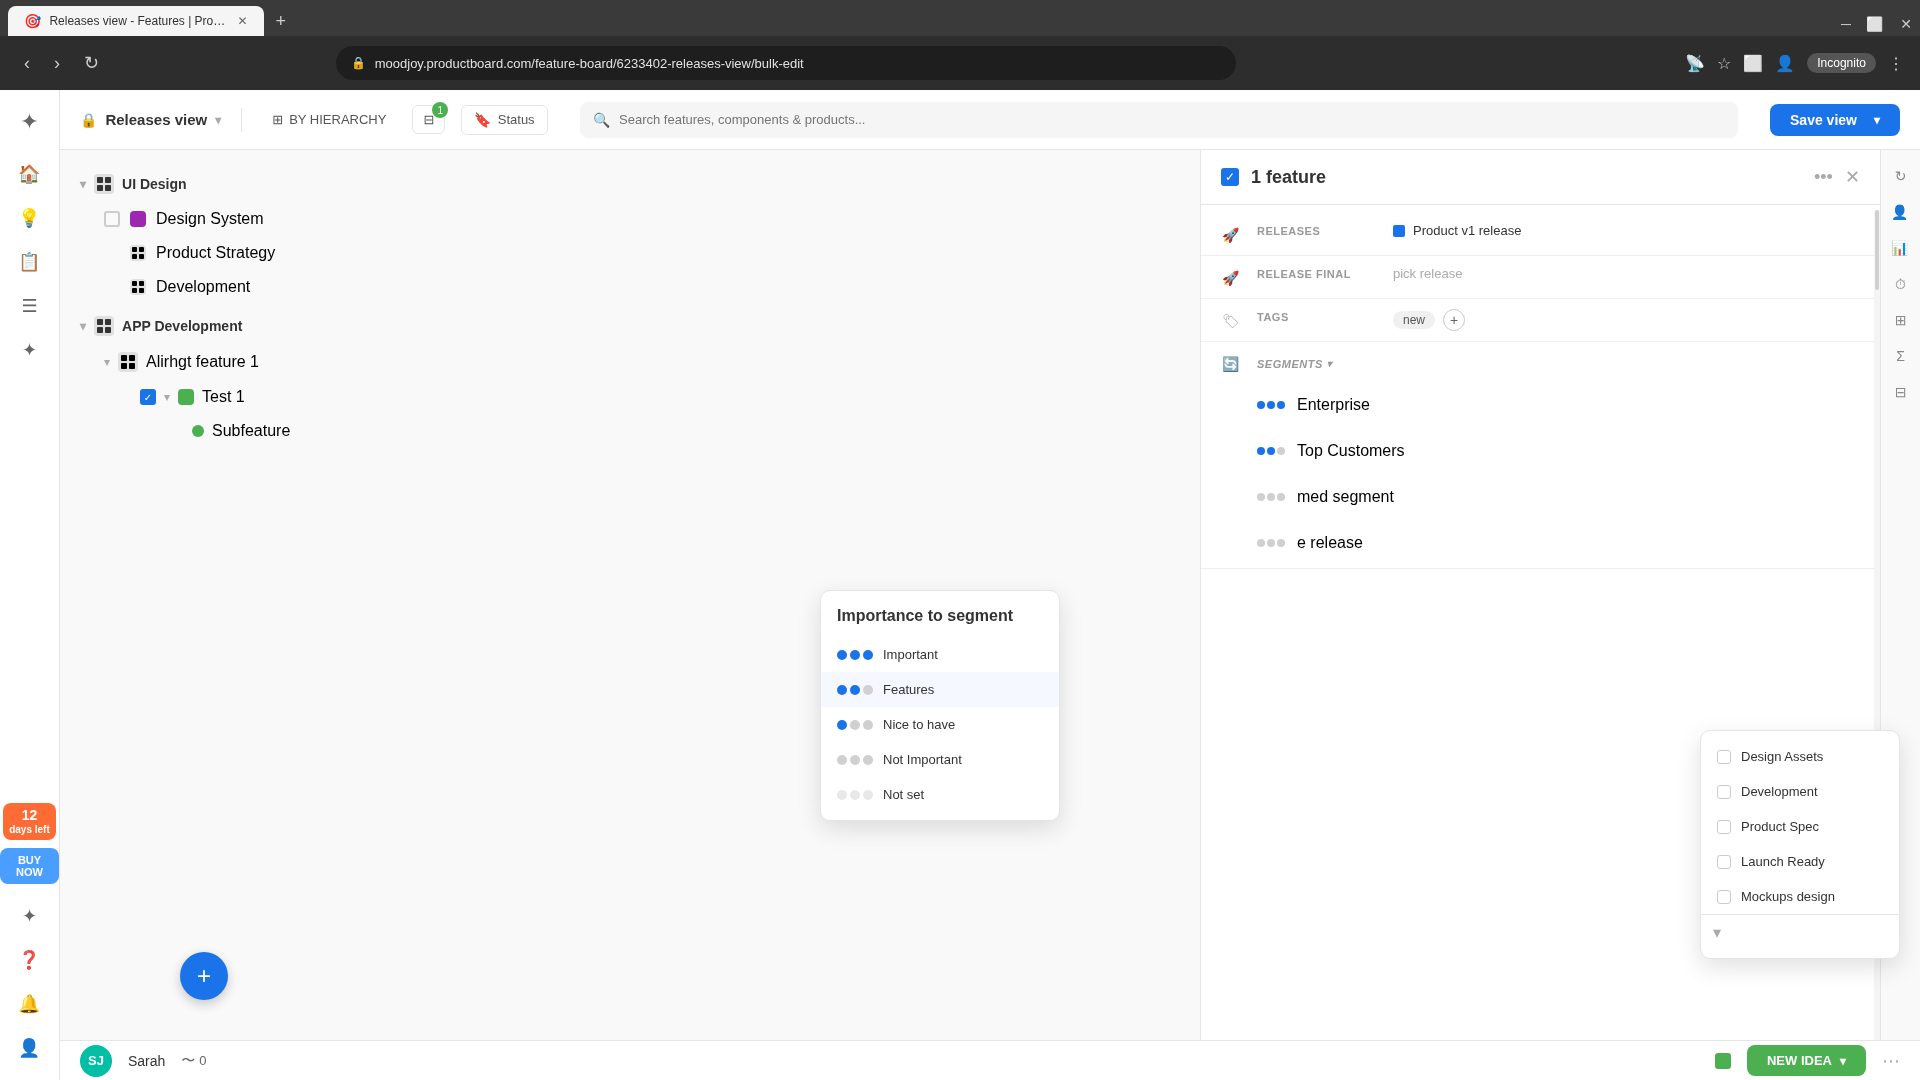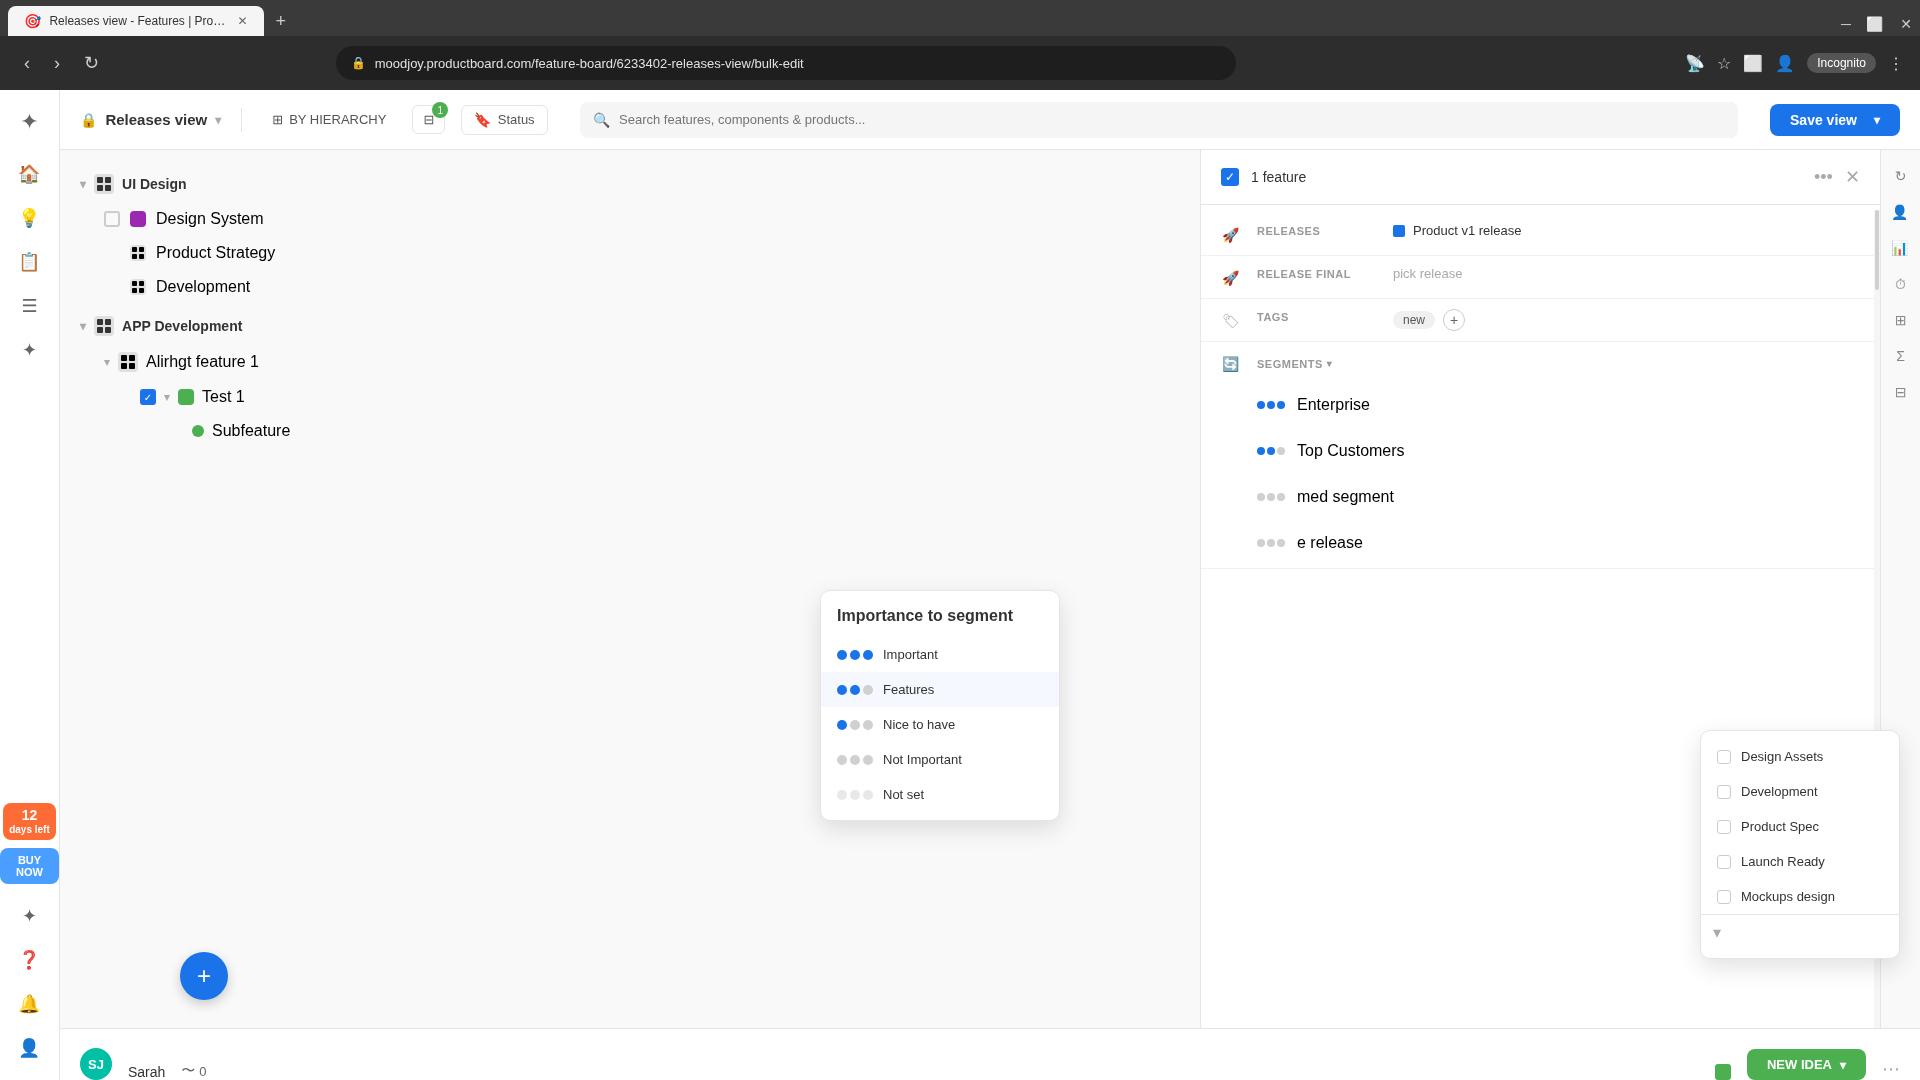--- a/index.html
+++ b/index.html
@@ -60,21 +60,21 @@
     .feature-item { display: flex; align-items: center; gap: 10px; padding: 8px 20px 8px 44px; }
     .feature-checkbox { width: 16px; height: 16px; border: 2px solid #ccc; border-radius: 3px; cursor: pointer; }
     .feature-checkbox.checked { background: #1a73e8; border-color: #1a73e8; }
     .feature-color-dot { width: 16px; height: 16px; border-radius: 4px; flex-shrink: 0; }
     .sub-feature-dot { width: 12px; height: 12px; border-radius: 50%; flex-shrink: 0; }
 
     
     .right-panel { width: 680px; background: #fff; border-left: 1px solid #e5e5e5; display: flex; flex-direction: column; }
     .panel-header { display: flex; align-items: center; gap: 12px; padding: 16px 20px; border-bottom: 1px solid #e5e5e5; }
     .panel-checkbox { width: 18px; height: 18px; border: 2px solid #1a73e8; border-radius: 3px; background: #1a73e8; display: flex; align-items: center; justify-content: center; color: white; font-size: 12px; }
-    .panel-title { font-size: 14px; font-weight: 400; color: #333; flex: 1; }
+    .panel-title { font-size: 18px; font-weight: 700; color: #333; flex: 1; }
     .panel-more-btn { color: #aaa; cursor: pointer; font-size: 18px; }
     .panel-close-btn { color: #aaa; cursor: pointer; font-size: 18px; }
 
     .panel-body { flex: 1; overflow-y: auto; padding: 8px 0; }
     .panel-field { display: flex; align-items: flex-start; padding: 10px 20px; gap: 16px; border-bottom: 1px solid #f0f0f0; }
     .field-icon { width: 20px; height: 20px; display: flex; align-items: center; justify-content: center; color: #aaa; font-size: 14px; flex-shrink: 0; margin-top: 2px; }
     .field-label { font-size: 11px; font-weight: 700; color: #999; text-transform: uppercase; letter-spacing: 0.5px; width: 120px; flex-shrink: 0; padding-top: 2px; }
     .field-value { font-size: 13px; color: #333; flex: 1; display: flex; align-items: center; gap: 8px; flex-wrap: wrap; }
     .release-badge { background: #1a73e8; width: 12px; height: 12px; border-radius: 2px; flex-shrink: 0; }
     .tag-badge { background: #f0f0f0; border-radius: 12px; padding: 2px 10px; font-size: 12px; color: #555; }
@@ -95,21 +95,21 @@
     .imp-active { background: #1a73e8; }
     .imp-inactive { background: #d0d0d0; }
 
     
     .value-dropdown { position: absolute; right: 20px; top: 580px; background: #fff; border: 1px solid #e5e5e5; border-radius: 10px; box-shadow: 0 8px 24px rgba(0,0,0,0.12); width: 200px; z-index: 999; padding: 8px 0; }
     .value-option { display: flex; align-items: center; gap: 10px; padding: 10px 16px; cursor: pointer; font-size: 13px; color: #333; }
     .value-checkbox-empty { width: 14px; height: 14px; border: 1px solid #ccc; border-radius: 3px; flex-shrink: 0; }
     .value-dropdown-footer { border-top: 1px solid #e5e5e5; display: flex; align-items: center; justify-content: space-between; padding: 8px 12px; }
 
     
-    .bottom-bar { background: #fff; border-top: 1px solid #e5e5e5; height: 52px; display: flex; align-items: flex-end; padding: 0 20px; gap: 16px; }
+    .bottom-bar { background: #fff; border-top: 1px solid #e5e5e5; height: 40px; display: flex; align-items: center; padding: 0 20px; gap: 16px; }
     .avatar { width: 32px; height: 32px; border-radius: 50%; background: #00bfa5; display: flex; align-items: center; justify-content: center; color: white; font-size: 13px; font-weight: 700; }
     .user-name { font-size: 14px; color: #333; font-weight: 500; }
     .notification-icon { display: flex; align-items: center; gap: 4px; color: #666; font-size: 14px; }
     .notif-count { font-size: 13px; color: #666; }
     .bottom-spacer { flex: 1; }
     .new-idea-btn { background: #4caf50; color: white; border: none; border-radius: 8px; padding: 8px 20px; font-size: 13px; font-weight: 700; cursor: pointer; display: flex; align-items: center; gap: 8px; }
     .new-idea-chevron { font-size: 12px; }
     .bottom-more-btn { color: #aaa; cursor: pointer; font-size: 18px; }
 
     
@@ -359,21 +359,21 @@
             <div class="field-label">TAGS</div>
             <div class="field-value">
               <span class="tag-badge">new</span>
               <div class="tag-add-btn">+</div>
             </div>
           </div>
 
           <div class="panel-field" style="flex-direction:column; align-items:flex-start;">
             <div style="display:flex;align-items:center;gap:16px;width:100%;">
               <div class="field-icon">🔄</div>
-              <div class="field-label" style="display:flex;align-items:flex-start;gap:4px;">
+              <div class="field-label" style="display:flex;align-items:flex-start;gap:4px;font-style:italic;">
                 <span>SEGMENTS</span>
                 <span style="font-size:10px;">▾</span>
               </div>
             </div>
 
             <div style="display:flex;align-items:center;gap:12px;padding:6px 0 6px 36px;width:100%;">
               <div class="segment-dots">
                 <div class="segment-dot full"></div>
                 <div class="segment-dot full"></div>
                 <div class="segment-dot full"></div>

